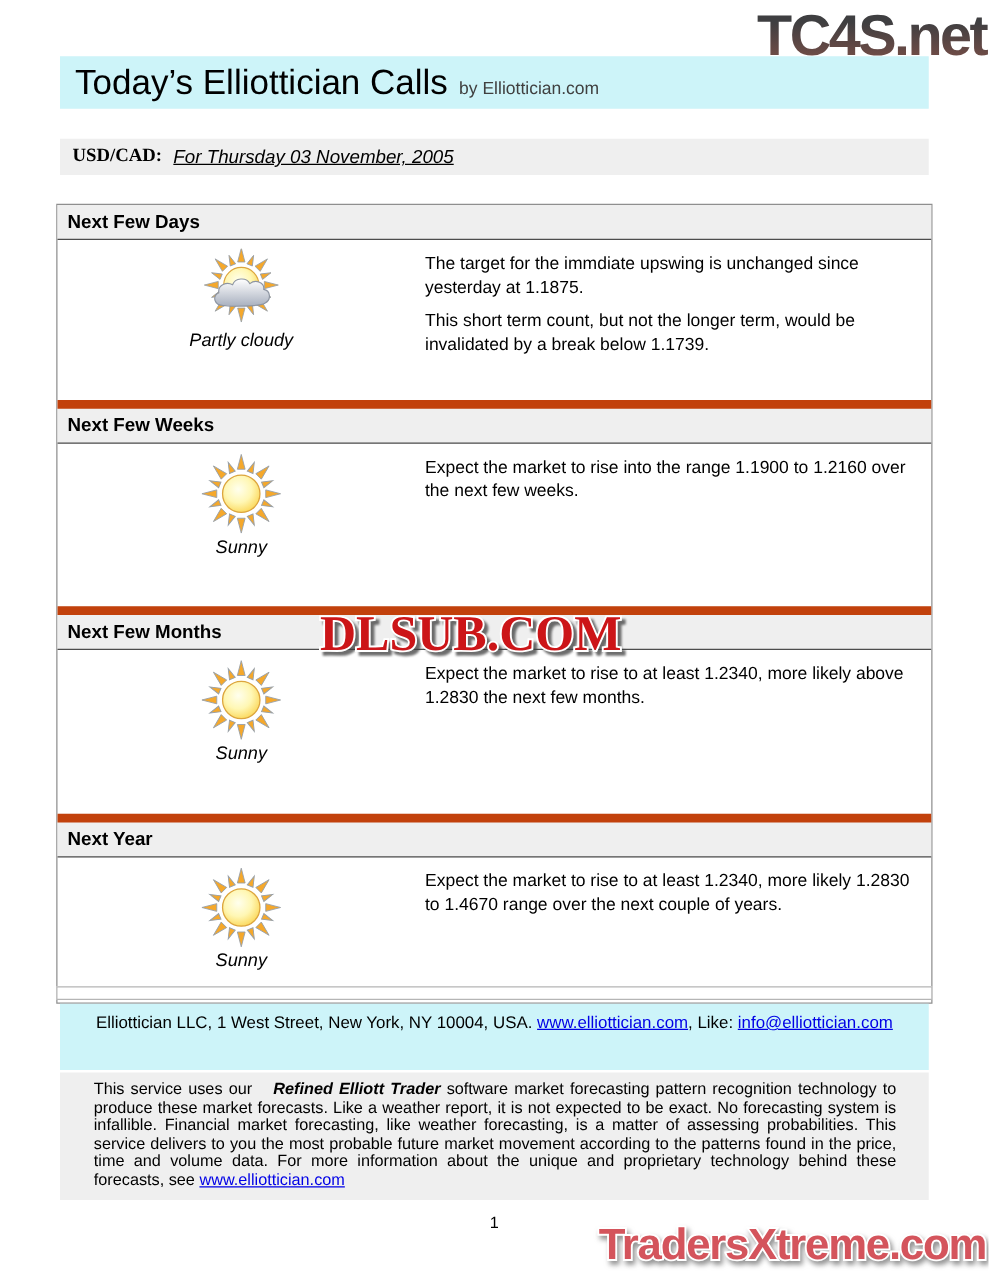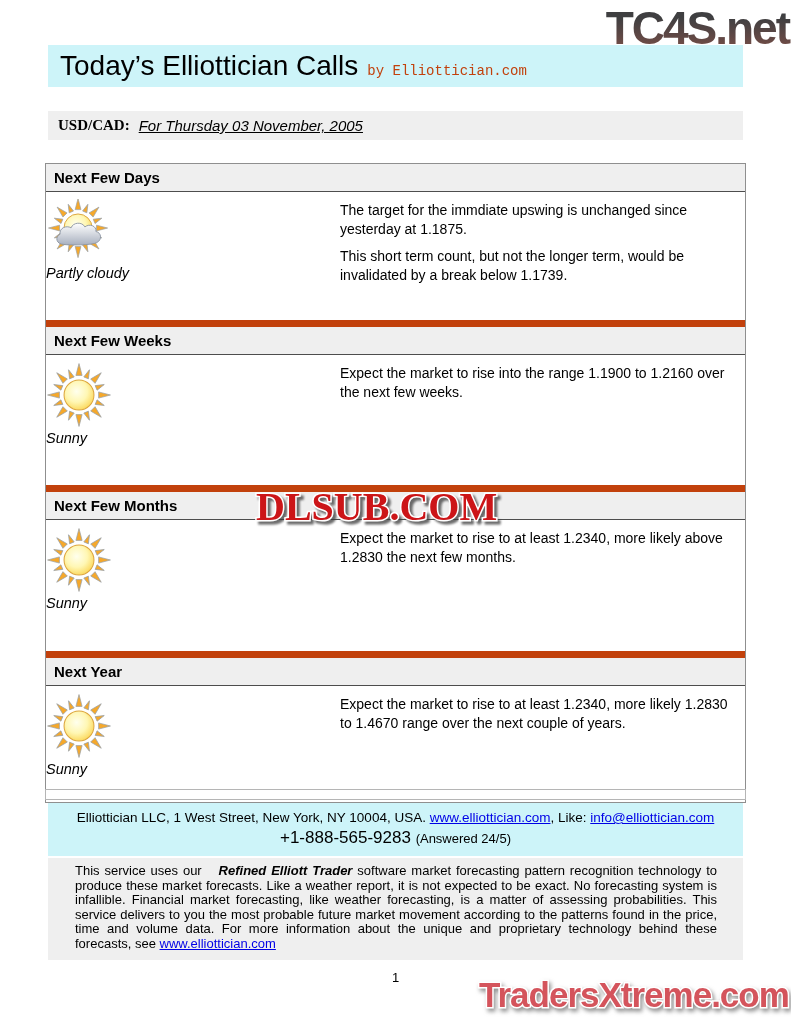--- a/index.html
+++ b/index.html
@@ -12,37 +12,37 @@
 
   
   .wm-top{position:absolute;top:0px;right:0px;z-index:6;}
   .wm-mid{position:absolute;left:252px;top:482px;z-index:6;}
   .wm-bottom{position:absolute;right:0px;top:968px;z-index:6;}
 
   
   .title-band{position:absolute;left:48px;top:45px;width:695px;height:42px;
     background:#cdf4f9;display:flex;align-items:baseline;z-index:2;}
   .title{font-size:28px;font-weight:normal;margin:0 0 0 12px;line-height:42px;}
-  .byline{font-size:14px;color:#c2410c;margin-left:9px;font-family:Liberation Mono, monospace;}
+  .byline{font-size:14px;color:#404040;margin-left:9px;}
 
   
   .pair-band{position:absolute;left:48px;top:111px;width:695px;height:29px;
     background:#efefef;display:flex;align-items:center;font-size:15px;}
   .pair-label{font-weight:bold;margin-left:10px;font-family:Liberation Serif, serif;}
   .date-line{font-style:italic;margin-left:9px;text-decoration:underline;}
 
   
   .main-box{position:absolute;left:45px;top:163px;width:701px;
     box-sizing:border-box;border:1px solid #8f8f8f;background:#fff;}
   .sec-h{background:#efefef;border-bottom:1px solid #4d4d4d;
     font-weight:bold;font-size:15px;padding:5px 8px 4px 8px;height:18px;}
   .sec + .sec .sec-h{border-top:7px solid #c2410c;}
   .sec-b{display:flex;}
   .b1{height:128px;} .b2{height:130px;} .b3{height:131px;} .b4{height:116px;}
-  .icon-col{width:294px;display:flex;flex-direction:column;padding-top:7px;}
+  .icon-col{width:294px;display:flex;flex-direction:column;align-items:center;padding-top:7px;}
   .txt-col{width:400px;padding-top:9px;font-size:14px;line-height:19px;}
   .txt-col p{margin:0 0 8px 0;}
   .caption{font-style:italic;font-size:14.5px;margin-top:2px;}
 
   
   .strip{position:absolute;left:45px;top:789px;width:701px;height:11px;
     box-sizing:border-box;border:1px solid #b5b5b5;background:#fff;}
 
   
   .contact-band{position:absolute;left:48px;top:803px;width:695px;height:53px;
@@ -196,24 +196,20 @@
       <text x="4" y="38" font-family="Liberation Serif, serif" font-size="40" font-weight="bold" fill="#cc1518" stroke="#ffffff" stroke-width="3" paint-order="stroke" style="filter:drop-shadow(3px 3px 1px rgba(60,60,60,0.75))">DLSUB.COM</text>
     </svg>
   </div>
 
   <div class="strip"></div>
 
   <div class="contact-band">
     <div class="contact-line1">
       <span>Elliottician LLC, 1 West Street, New York, NY 10004, USA. </span><a>www.elliottician.com</a><span>, Like: </span><a>info@elliottician.com</a>
     </div>
-    <div class="contact-line2">
-      <span class="phone">+1-888-565-9283</span>
-      <span class="phone-note">(Answered 24/5)</span>
-    </div>
   </div>
 
   <div class="disclaimer-band">
     <p class="disc">
       <span>This service uses our </span><span class="ret">Refined Elliott Trader</span><span> software market forecasting pattern recognition technology to produce these market forecasts. Like a weather report, it is not expected to be exact. No forecasting system is infallible. Financial market forecasting, like weather forecasting, is a matter of assessing probabilities. This service delivers to you the most probable future market movement according to the patterns found in the price, time and volume data. For more information about the unique and proprietary technology behind these forecasts, see </span><a>www.elliottician.com</a>
     </p>
   </div>
 
   <div class="page-number">1</div>
 

